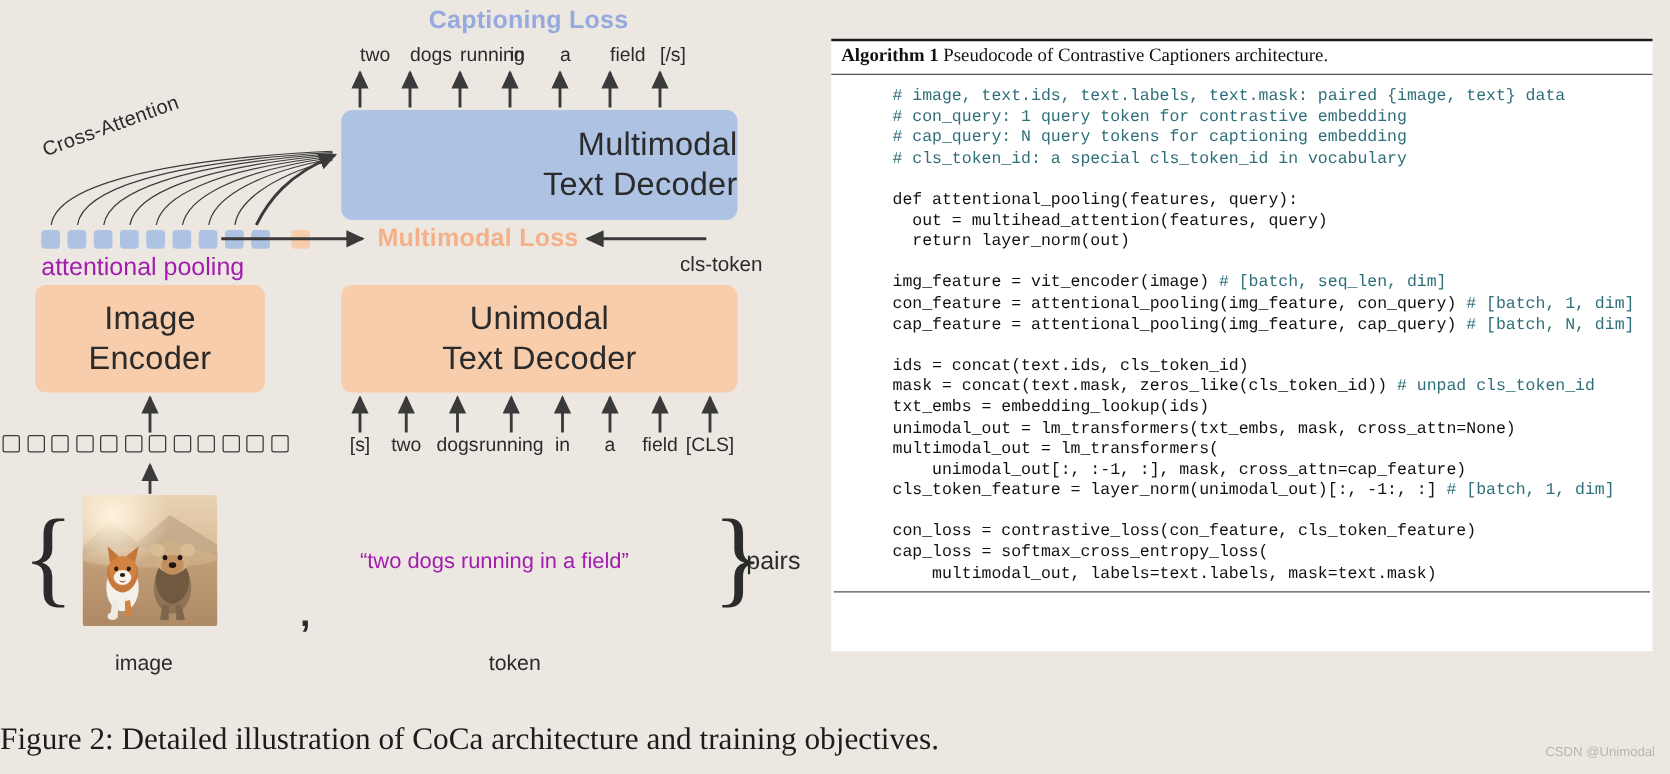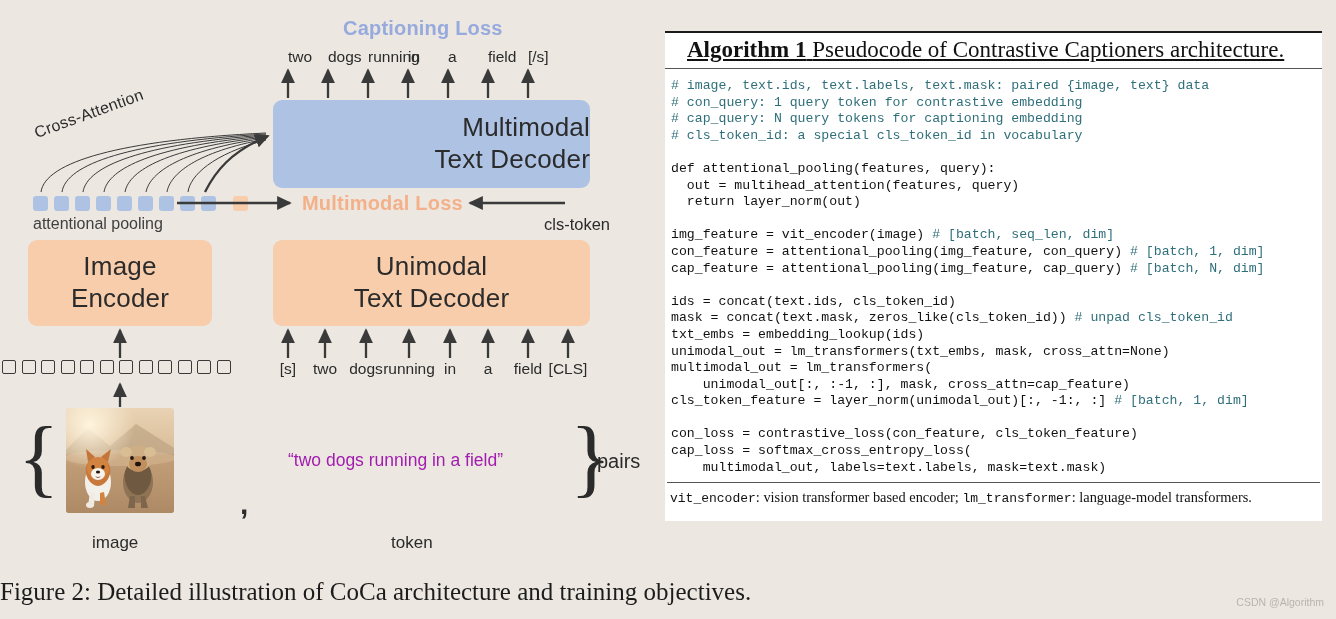--- a/index.html
+++ b/index.html
@@ -6,21 +6,21 @@
   body{
     width:1336px;height:619px;
     background:#ece8e1;
     font-family:"Liberation Sans", sans-serif;
     overflow:hidden;
     position:relative;
   }
   #root{position:relative;width:1336px;height:619px;}
 
   
-  .diagram{position:absolute;left:0;top:12px;width:660px;height:560px;}
+  .diagram{position:absolute;left:0;top:0;width:660px;height:560px;}
 
   .loss-title{
     position:absolute;
     font-weight:bold;
     letter-spacing:.2px;
     white-space:nowrap;
   }
   .captioning-loss{
     left:343px;top:5px;
     font-size:20px;
@@ -64,21 +64,21 @@
   .image-encoder-box{left:28px;top:228px;width:184px;height:86px;}
   .unimodal-box{left:273px;top:228px;width:317px;height:86px;}
 
   
   .pool-row{position:absolute;left:33px;top:184px;display:flex;gap:6px;}
   .pool-sq{width:15px;height:15px;border-radius:3px;background:#aec3e4;}
   .pool-sq.orange{background:#f7cdac;margin-left:11px;}
 
   .pool-label{
     position:absolute;left:33px;top:203px;
-    font-size:16px;color:#404040;white-space:nowrap;
+    font-size:20px;color:#a21caf;white-space:nowrap;
   }
   .cls-label{
     position:absolute;left:513px;top:203px;
     font-size:16.5px;color:#2b2b2b;white-space:nowrap;margin-left:31px;
   }
 
   
   .patch-row{position:absolute;left:2px;top:348px;display:flex;gap:5.5px;}
   .patch-sq{width:14px;height:14px;border:1.6px solid #3a3a3a;border-radius:2px;background:transparent;box-sizing:border-box;}
 
@@ -134,34 +134,34 @@
   
   .algo{
     position:absolute;left:665px;top:31px;width:657px;height:490px;
     background:#ffffff;
     box-sizing:border-box;
   }
   .rule-thick{height:0;border-top:2.6px solid #1a1a1a;margin:0 0 0 0;}
   .rule-thin{height:0;border-top:1.2px solid #555;}
   .algo-title{
     font-family:"Liberation Serif", serif;
-    font-size:23px;
+    font-size:15px;
     color:#111;
-    padding:4px 6px 5px 22px;
-    white-space:nowrap;
-    text-decoration:underline;
+    padding:4px 6px 5px 8px;
+    white-space:nowrap;
   }
   .algo-title b{font-weight:bold;}
   .algo-body{
     font-family:"Liberation Mono", monospace;
     font-size:13.2px;
     line-height:16.6px;
     color:#111;
     padding:9px 6px 6px 6px;
     white-space:pre;
+    margin-left:43px;
   }
   .cm{color:#2f6f7a;}
   .algo-foot{
     font-family:"Liberation Serif", serif;
     font-size:14.4px;
     color:#111;
     padding:6px 5px 0 5px;
     white-space:nowrap;
   }
   .algo-foot code{font-family:"Liberation Mono", monospace;font-size:13px;}
@@ -376,18 +376,17 @@
 
   <div class="algo">
     <div class="rule-thick"></div>
     <div class="algo-title">
       <b>Algorithm 1</b>
       <span>Pseudocode of Contrastive Captioners architecture.</span>
     </div>
     <div class="rule-thin"></div>
     <div class="algo-body" id="algo-body"><div><span class="cm"># image, text.ids, text.labels, text.mask: paired {image, text} data</span></div><div><span class="cm"># con_query: 1 query token for contrastive embedding</span></div><div><span class="cm"># cap_query: N query tokens for captioning embedding</span></div><div><span class="cm"># cls_token_id: a special cls_token_id in vocabulary</span></div><div><span>&nbsp;</span></div><div><span>def attentional_pooling(features, query):</span></div><div><span>  out = multihead_attention(features, query)</span></div><div><span>  return layer_norm(out)</span></div><div><span>&nbsp;</span></div><div><span>img_feature = vit_encoder(image) </span><span class="cm"># [batch, seq_len, dim]</span></div><div><span>con_feature = attentional_pooling(img_feature, con_query) </span><span class="cm"># [batch, 1, dim]</span></div><div><span>cap_feature = attentional_pooling(img_feature, cap_query) </span><span class="cm"># [batch, N, dim]</span></div><div><span>&nbsp;</span></div><div><span>ids = concat(text.ids, cls_token_id)</span></div><div><span>mask = concat(text.mask, zeros_like(cls_token_id)) </span><span class="cm"># unpad cls_token_id</span></div><div><span>txt_embs = embedding_lookup(ids)</span></div><div><span>unimodal_out = lm_transformers(txt_embs, mask, cross_attn=None)</span></div><div><span>multimodal_out = lm_transformers(</span></div><div><span>    unimodal_out[:, :-1, :], mask, cross_attn=cap_feature)</span></div><div><span>cls_token_feature = layer_norm(unimodal_out)[:, -1:, :] </span><span class="cm"># [batch, 1, dim]</span></div><div><span>&nbsp;</span></div><div><span>con_loss = contrastive_loss(con_feature, cls_token_feature)</span></div><div><span>cap_loss = softmax_cross_entropy_loss(</span></div><div><span>    multimodal_out, labels=text.labels, mask=text.mask)</span></div></div>
     <div class="rule-thin" style="margin:0 2px;"></div>
-    <div class="algo-foot" id="algo-foot"><code>vit_encoder</code><span>: vision transformer based encoder; </span><code>lm_transformer</code><span>: language-model transformers.</span></div>
   </div>
 
   <div class="fig-caption">Figure 2: Detailed illustration of CoCa architecture and training objectives.</div>
-  <div class="watermark">CSDN @Algorithm</div>
+  <div class="watermark">CSDN @Unimodal</div>
 </div>
 
 </body></html>

